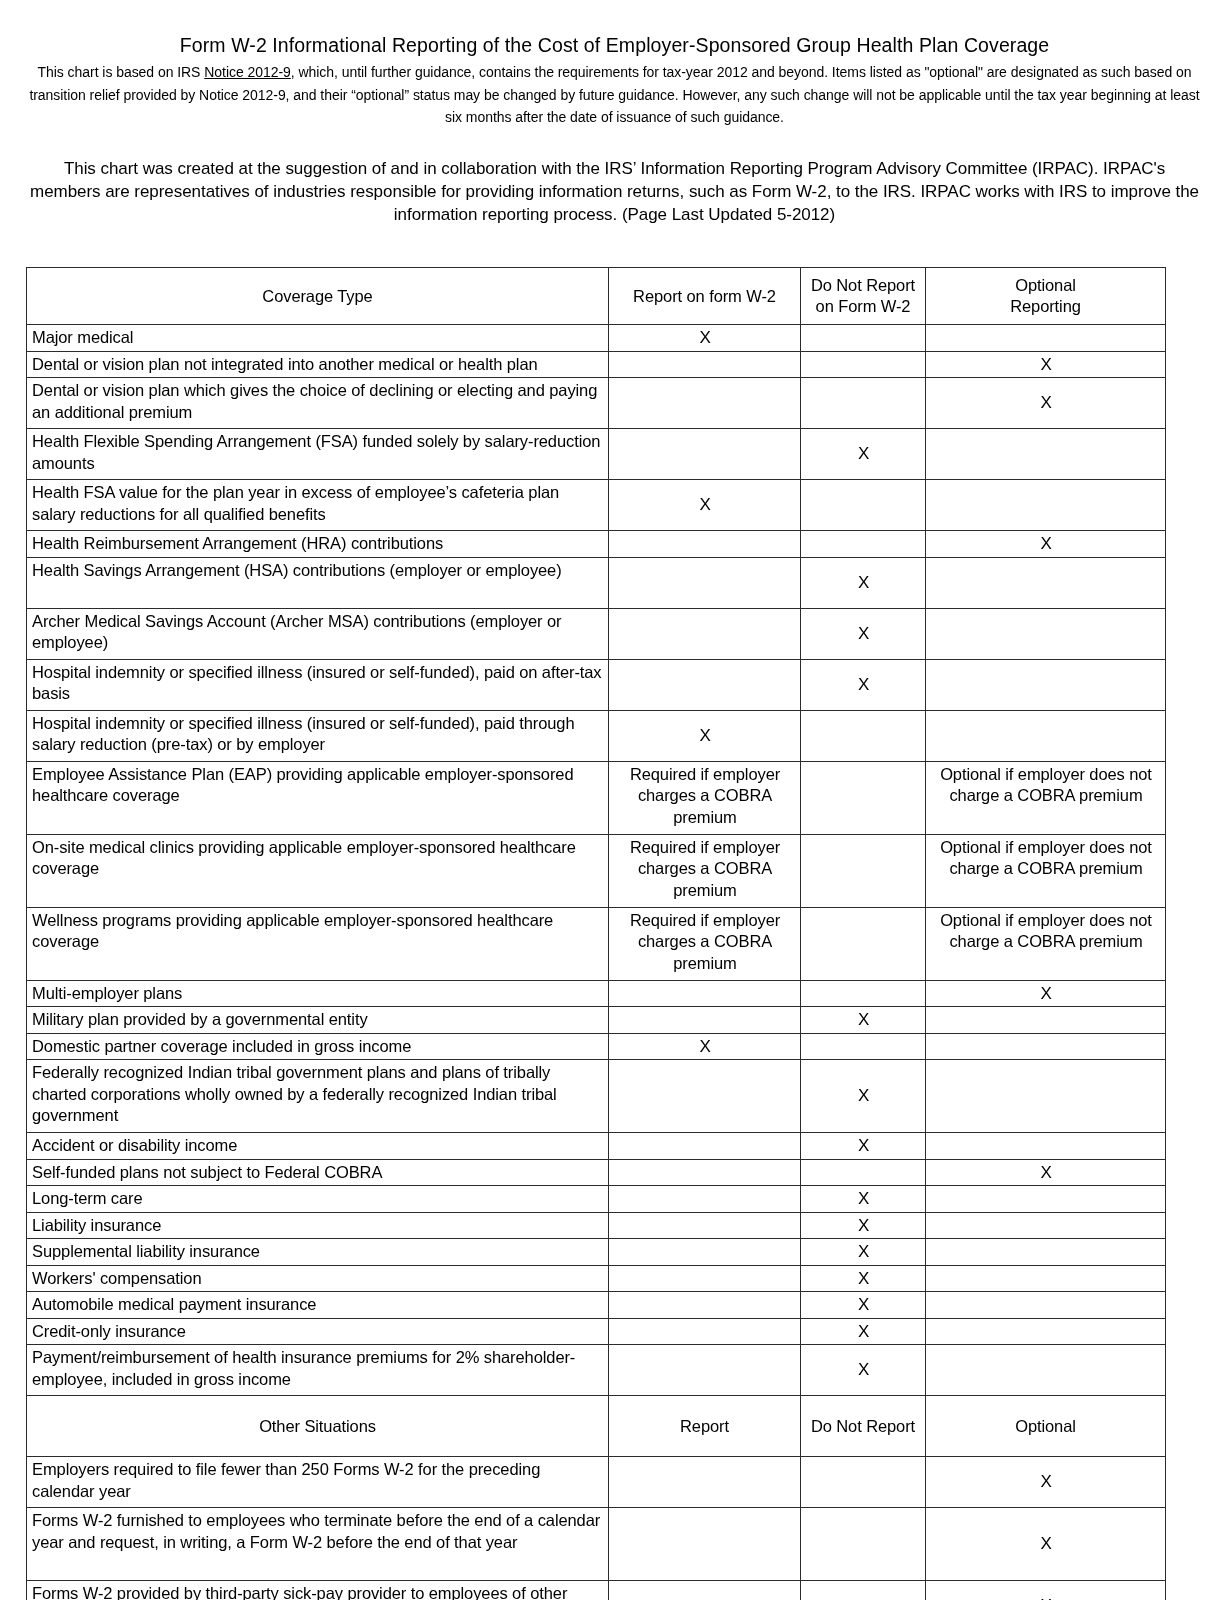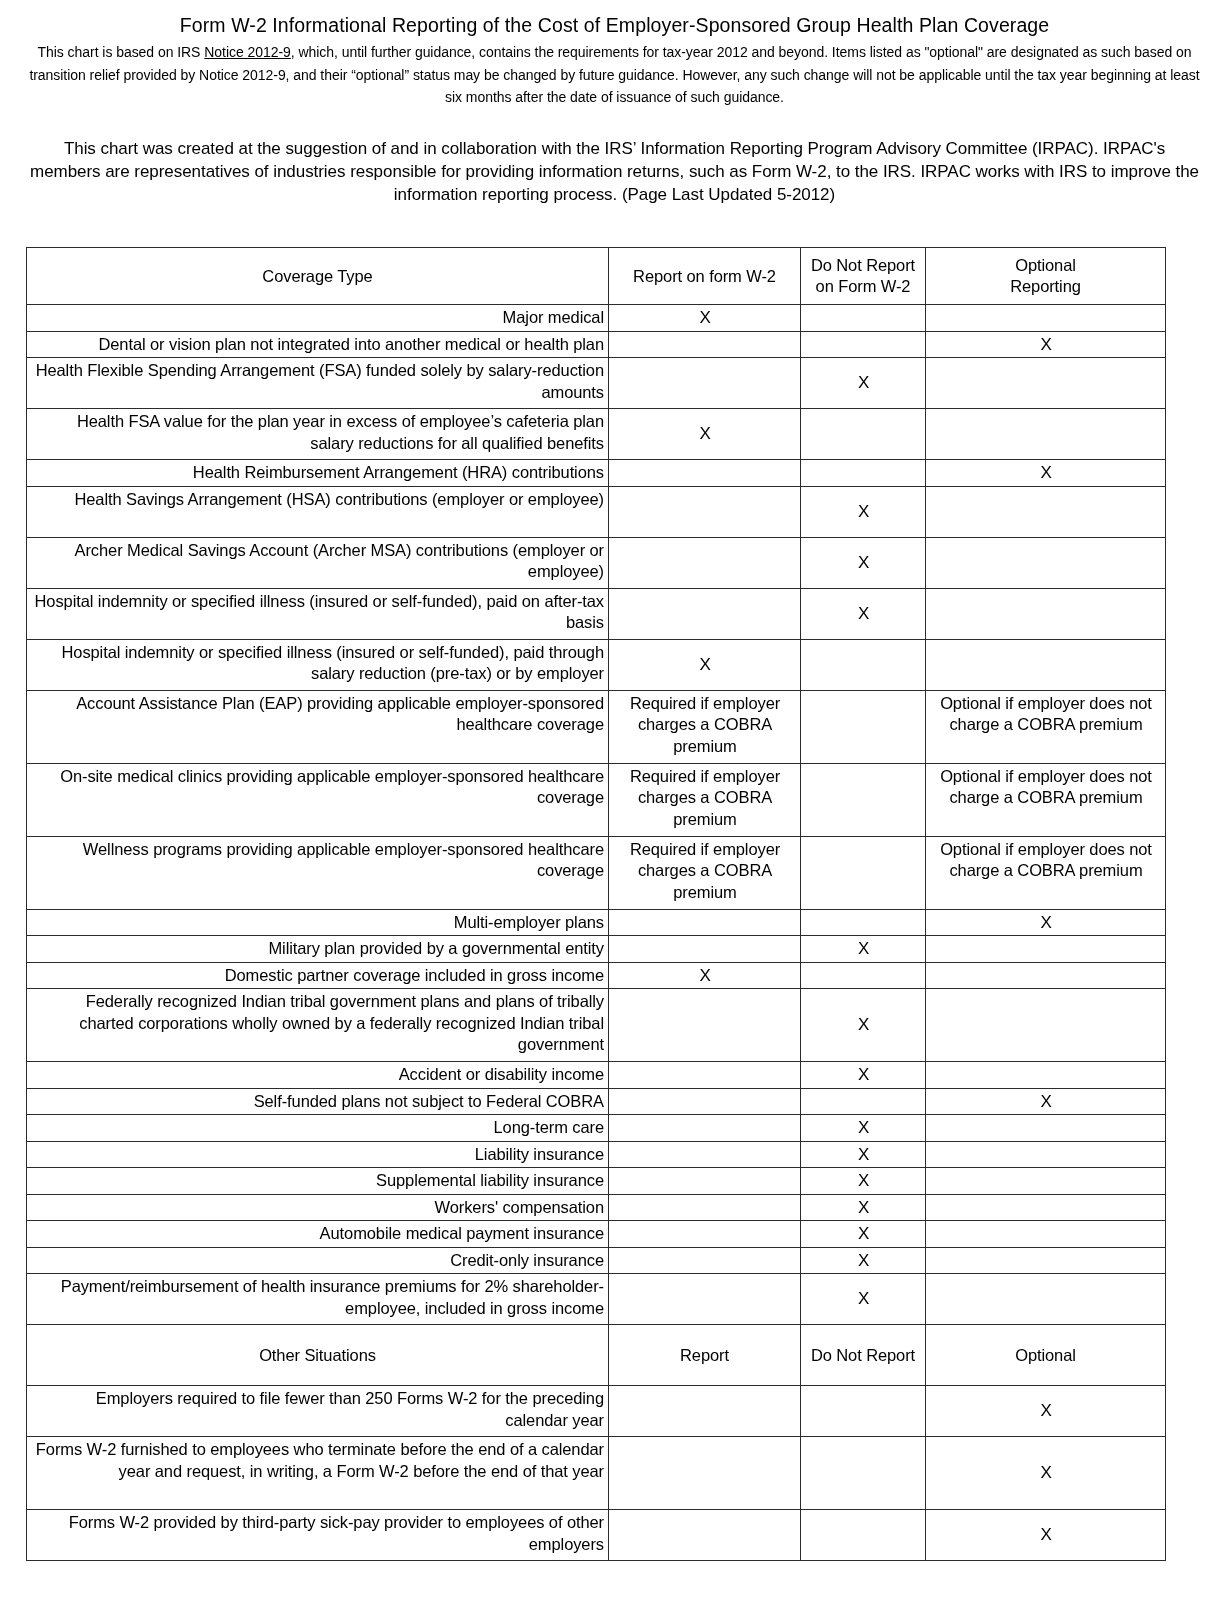--- a/index.html
+++ b/index.html
@@ -22,20 +22,21 @@
     box-sizing: border-box;
   }
 
   
   .doc-title {
     text-align: center;
     font-size: 19.5px;
     line-height: 26px;
     padding: 12px 60px 0 60px;
     letter-spacing: 0.1px;
+    margin-top: 20px;
   }
   .intro-para {
     text-align: center;
     font-size: 14px;
     line-height: 22.5px;
     padding: 3px 22px 0 22px;
     letter-spacing: -0.05px;
   }
   .intro-para-2 {
     text-align: center;
@@ -82,21 +83,21 @@
     padding: 2px 3px;
   }
   tr.subheader-row td {
     text-align: center;
     vertical-align: middle;
     height: 24px;
     padding: 18px 3px;
     line-height: 20px;
   }
   td.label {
-    text-align: right;
+    text-align: left;
   }
   td.mark {
     text-align: center;
     vertical-align: middle;
     font-size: 17px;
   }
   td.note {
     text-align: center;
     vertical-align: top;
     line-height: 21.5px;
@@ -142,20 +143,26 @@
             <td class="mark"></td>
             <td class="mark"></td>
           </tr>
           <tr class="h1">
             <td class="label">Dental or vision plan not integrated into another medical or health plan</td>
             <td class="mark"></td>
             <td class="mark"></td>
             <td class="mark">X</td>
           </tr>
           <tr class="h2">
+            <td class="label">Dental or vision plan which gives the choice of declining or electing and paying an additional premium</td>
+            <td class="mark"></td>
+            <td class="mark"></td>
+            <td class="mark">X</td>
+          </tr>
+          <tr class="h2">
             <td class="label">Health Flexible Spending Arrangement (FSA) funded solely by salary-reduction amounts</td>
             <td class="mark"></td>
             <td class="mark">X</td>
             <td class="mark"></td>
           </tr>
           <tr class="h2">
             <td class="label">Health FSA value for the plan year in excess of employee’s cafeteria plan salary reductions for all qualified benefits</td>
             <td class="mark">X</td>
             <td class="mark"></td>
             <td class="mark"></td>
@@ -184,21 +191,21 @@
             <td class="mark">X</td>
             <td class="mark"></td>
           </tr>
           <tr class="h2">
             <td class="label">Hospital indemnity or specified illness (insured or self-funded), paid through salary reduction (pre-tax) or by employer</td>
             <td class="mark">X</td>
             <td class="mark"></td>
             <td class="mark"></td>
           </tr>
           <tr class="h3">
-            <td class="label">Account Assistance Plan (EAP) providing applicable employer-sponsored healthcare coverage</td>
+            <td class="label">Employee Assistance Plan (EAP) providing applicable employer-sponsored healthcare coverage</td>
             <td class="note">Required if employer charges a COBRA premium</td>
             <td class="mark"></td>
             <td class="note">Optional if employer does not charge a COBRA premium</td>
           </tr>
           <tr class="h3">
             <td class="label">On-site medical clinics providing applicable employer-sponsored healthcare coverage</td>
             <td class="note">Required if employer charges a COBRA premium</td>
             <td class="mark"></td>
             <td class="note">Optional if employer does not charge a COBRA premium</td>
           </tr>

